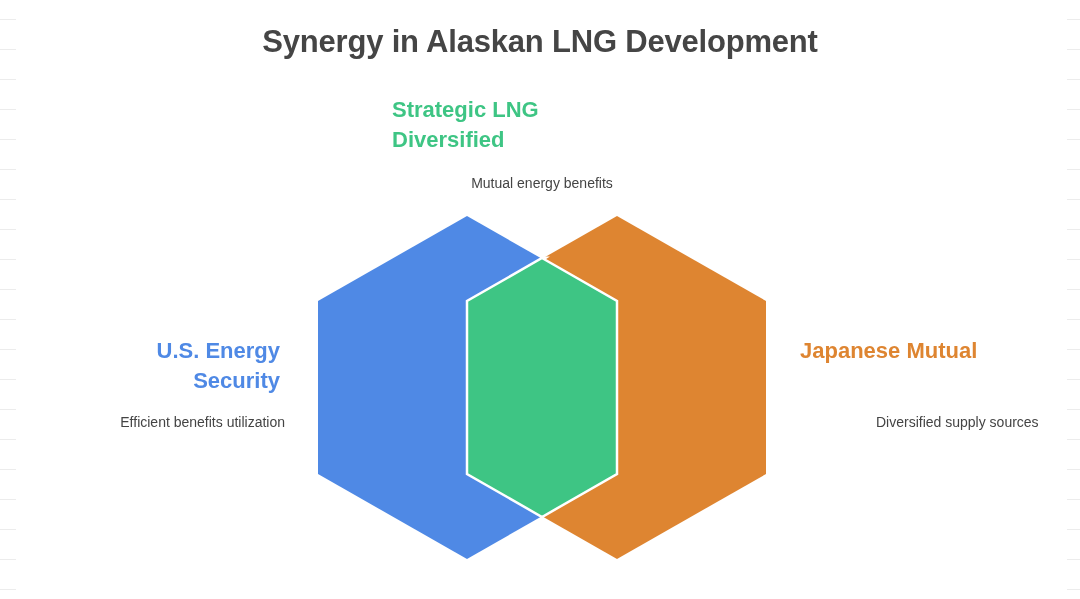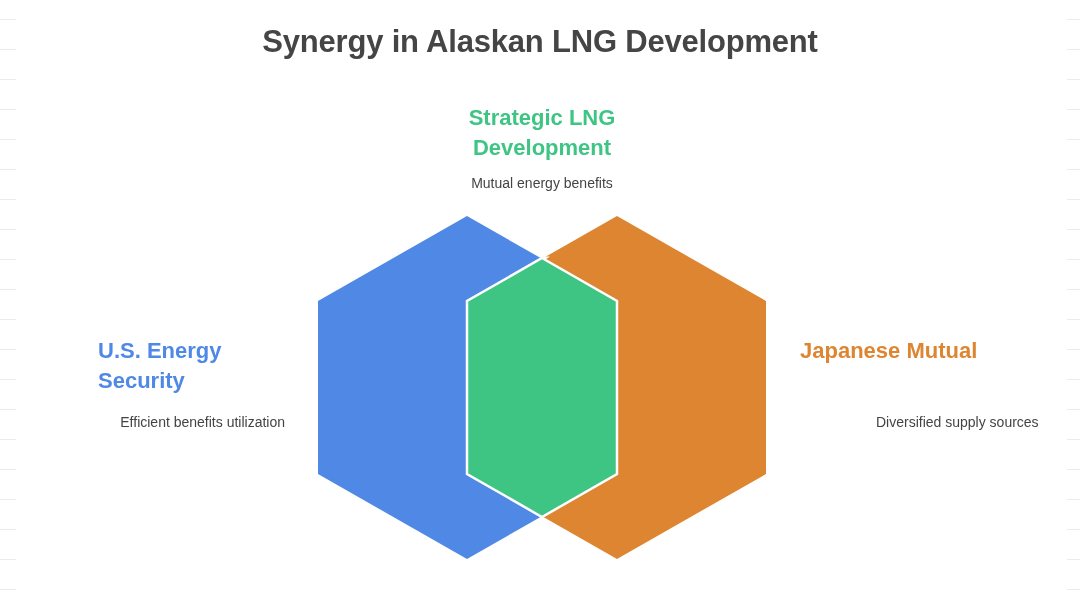--- a/index.html
+++ b/index.html
@@ -49,33 +49,33 @@
     .desc {
       position: absolute;
       font-size: 14px;
       color: #444444;
       white-space: nowrap;
     }
     #top-heading {
       left: 392px;
       width: 300px;
       top: 95px;
-      text-align: center;
-      margin-top: 8px;
+      text-align: left;
     }
     #top-desc {
       left: 392px;
       width: 300px;
       top: 175px;
       text-align: center;
     }
     #left-heading {
-      left: 98px;
+      left: 80px;
       width: 200px;
       top: 336px;
+      text-align: right;
     }
     #left-desc {
       left: 35px;
       width: 250px;
       top: 414px;
       text-align: right;
     }
     #right-heading {
       left: 800px;
       width: 240px;
@@ -148,21 +148,21 @@
 <svg class="diagram" width="1080" height="599" viewBox="0 0 1080 599">
   <polygon points="467,216 616,301 616,474 467,559 318,474 318,301" fill="#4F89E5"></polygon>
   <polygon points="617,216 766,301 766,474 617,559 468,474 468,301" fill="#DE8531"></polygon>
   <polygon points="542,258 545,258 542,260" fill="#ffffff" stroke="#ffffff" stroke-width="3"></polygon>
   <polygon points="542,258 617,301 617,474 542,517 467,474 467,301" fill="#3EC584" stroke="#ffffff" stroke-width="2.5" stroke-linejoin="miter"></polygon>
   <line x1="542" y1="517" x2="542" y2="519" stroke="#ffffff" stroke-width="2"></line>
 </svg>
 
 <div class="heading" id="top-heading" style="color:#3EC584">
   <div>Strategic LNG</div>
-  <div>Development</div>
+  <div>Diversified</div>
 </div>
 <div class="desc" id="top-desc">Mutual energy benefits</div>
 
 <div class="heading" id="left-heading" style="color:#4F89E5">
   <div>U.S. Energy</div>
   <div>Security</div>
 </div>
 <div class="desc" id="left-desc">Efficient benefits utilization</div>
 
 <div class="heading" id="right-heading" style="color:#DE8531">

